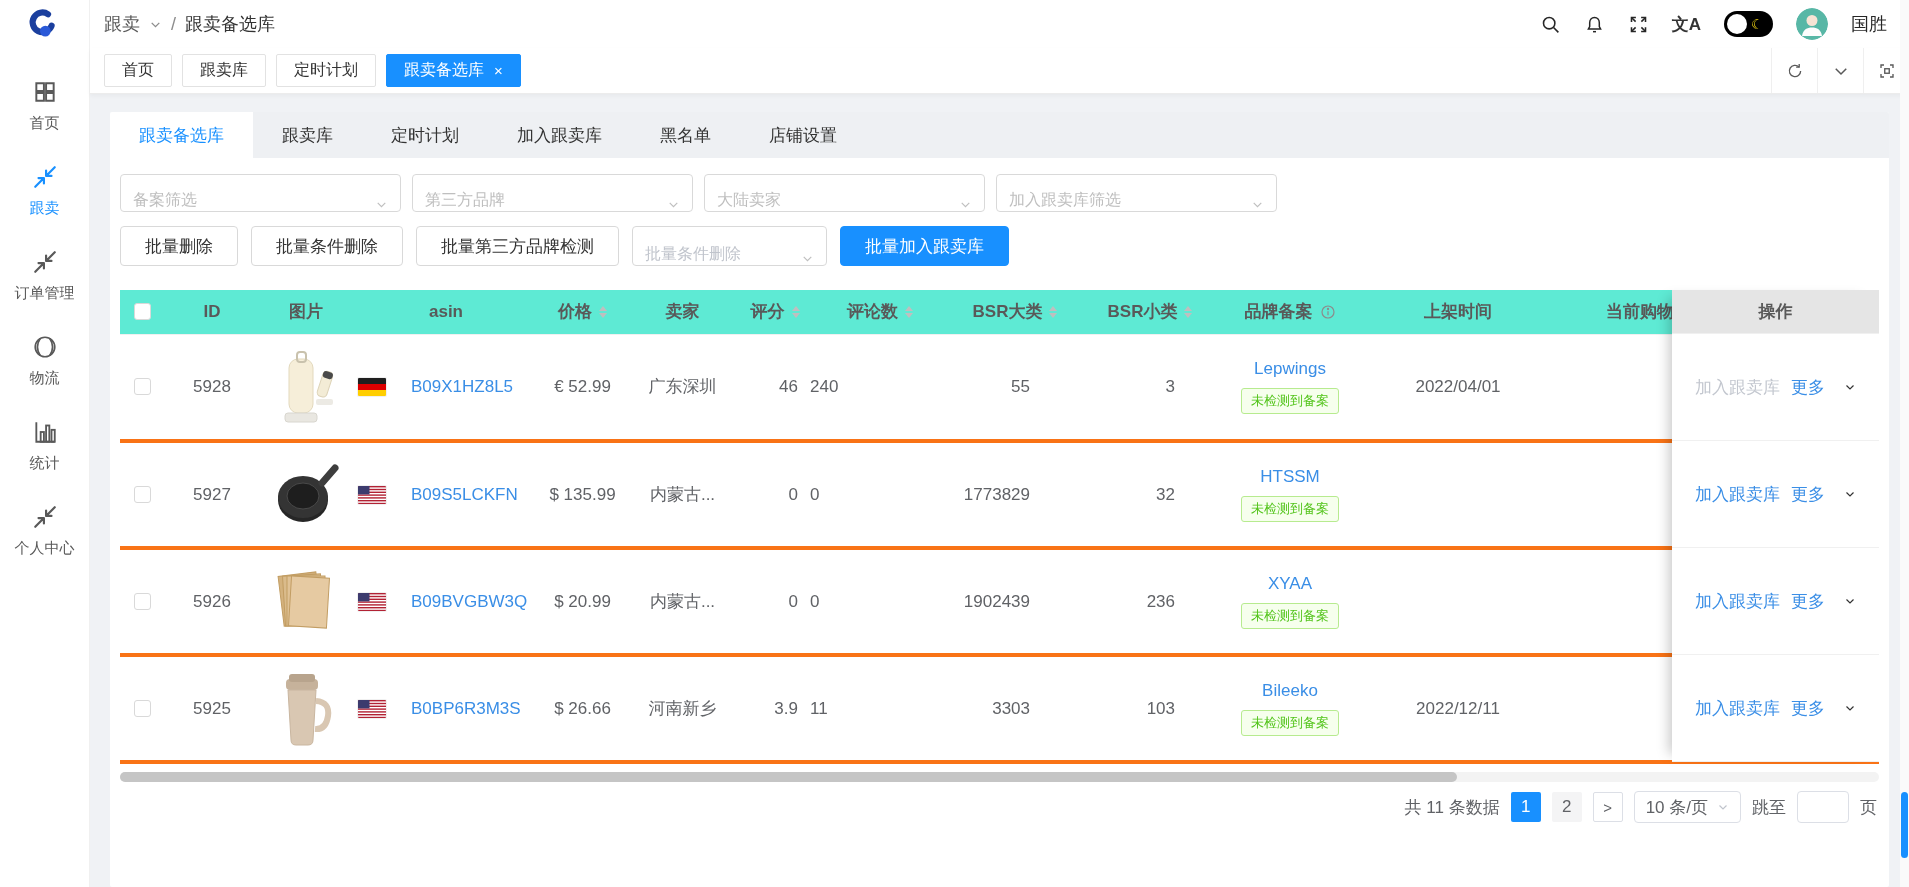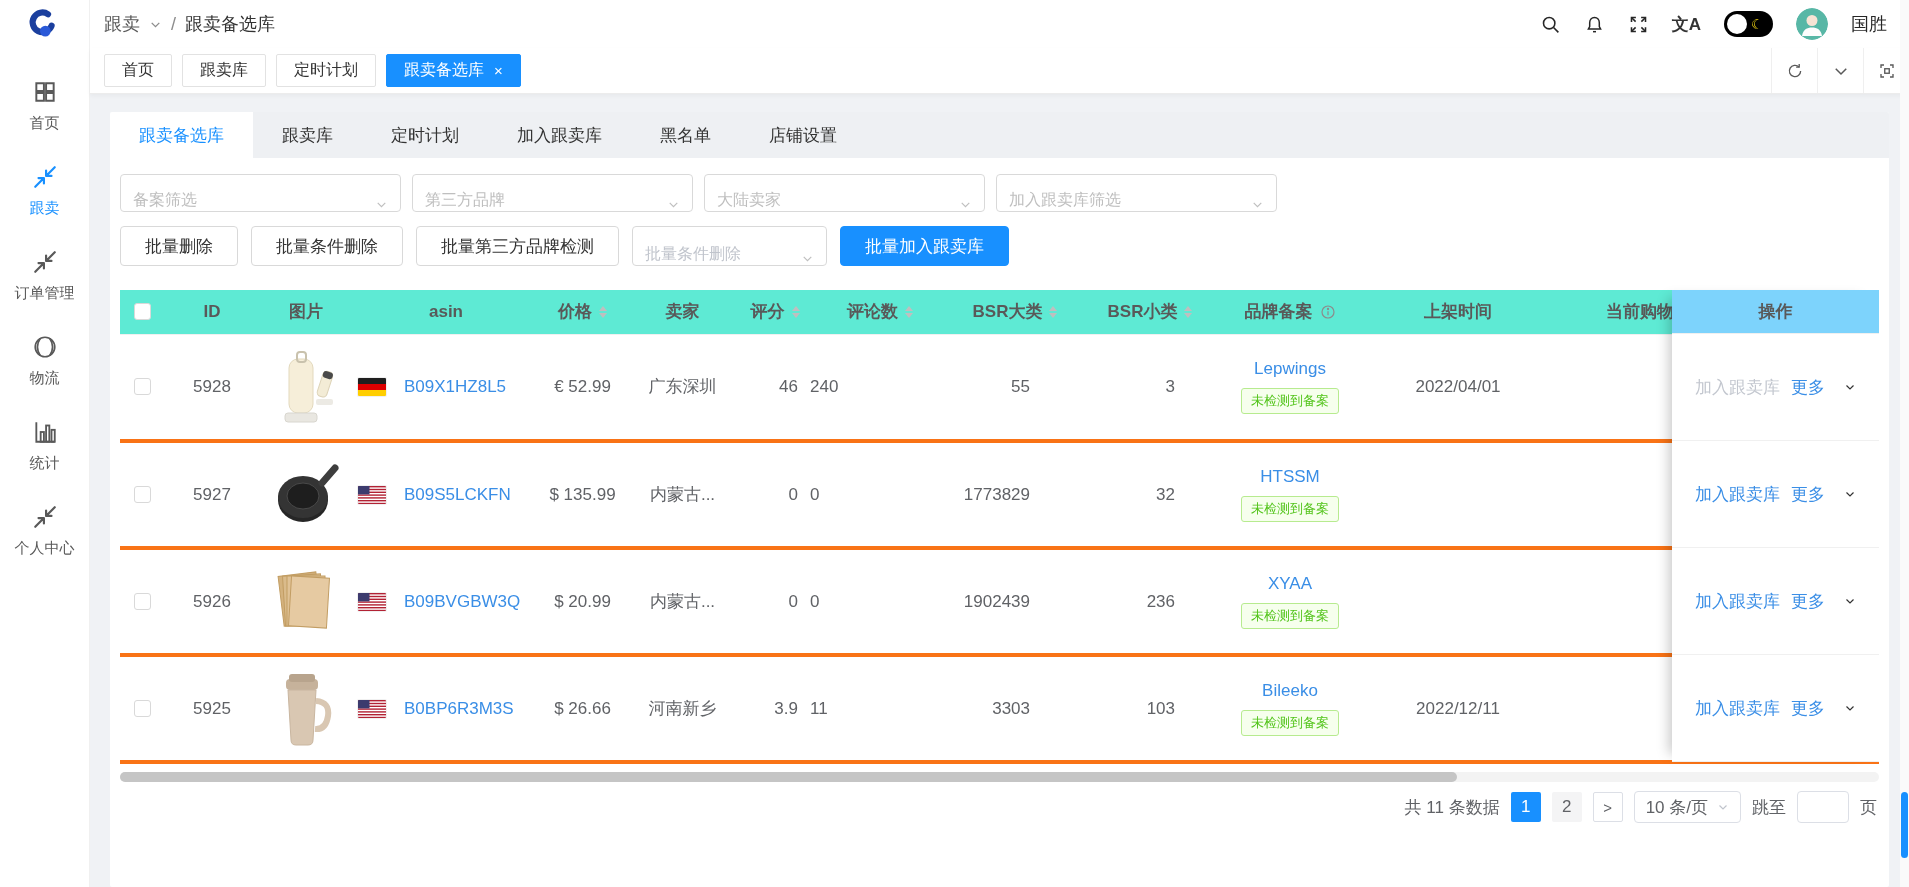--- a/index.html
+++ b/index.html
@@ -73,32 +73,32 @@
   tbody td { height:107px; border-bottom:4px solid #f97316; text-align:center; color:#606266; font-size:17px; white-space:nowrap; overflow:hidden; }
   .cb { width:17px; height:17px; border:1px solid #d9d9d9; border-radius:3px; background:#fff; margin:0 auto; cursor:pointer; }
   .th-inner { display:inline-flex; align-items:center; justify-content:center; }
   .sorter { display:inline-flex; flex-direction:column; margin-left:7px; }
   .car-up { width:0; height:0; border-left:4px solid transparent; border-right:4px solid transparent; border-bottom:5px solid #bfbfbf; margin-bottom:2px; }
   .car-dn { width:0; height:0; border-left:4px solid transparent; border-right:4px solid transparent; border-top:5px solid #bfbfbf; }
   .info { margin-left:7px; }
   .info svg { width:16px; height:16px; }
   th.cart-th { text-align:left; padding-left:50px; }
   td.asin-td { text-align:left; padding-left:6px; }
-  .asin-wrap { display:flex; align-items:center; gap:18px; }
+  .asin-wrap { display:flex; align-items:center; gap:25px; }
   .asin-wrap svg { width:28px; height:18px; flex-shrink:0; border-radius:1px; box-shadow:0 0 0 1px rgba(0,0,0,0.06); }
   a.lnk { color:#3a8ee6; text-decoration:none; cursor:pointer; }
   .v-rating { text-align:right !important; padding-right:12px; }
   .v-reviews { text-align:left; padding-right:48px; }
   .v-bsr1 { text-align:right !important; padding-right:50px; }
   .v-bsr2 { text-align:right !important; padding-right:45px; }
   .badge { display:inline-block; margin-top:9px; padding:3px 9px; font-size:13px; color:#52c41a; background:#f6ffed; border:1px solid #b7eb8f; border-radius:3px; }
   .pimg { width:66px; height:80px; margin:0 auto; }
 
   .ops { position:absolute; top:0; right:0; width:207px; background:#fff; box-shadow:-11px 0 12px -8px rgba(0,0,0,0.22); }
-  .ops-h { height:44px; background:#7dd3fc; border-bottom:1px solid #f0f0f0; display:flex; align-items:center; justify-content:center; font-weight:bold; color:#595959; }
+  .ops-h { height:44px; background:#e5e5e5; border-bottom:1px solid #f0f0f0; display:flex; align-items:center; justify-content:center; font-weight:bold; color:#595959; }
   .ops-r { height:107px; border-bottom:1px solid #f0f0f0; display:flex; align-items:center; justify-content:center; gap:11px; font-size:17px; background:#fff; }
   .ops-add { color:#3a8ee6; cursor:pointer; }
   .ops-add.disabled { color:#c3c7cf; }
   .ops-more { color:#3a8ee6; cursor:pointer; display:flex; align-items:center; gap:19px; }
   .ops-more svg { width:12px; height:12px; color:#333; }
 
   .hscroll { margin:8px 10px 0; height:10px; border-radius:5px; background:#f3f3f3; position:relative; }
   .hthumb { position:absolute; left:0; top:0; height:10px; width:76%; border-radius:5px; background:#c5c5c5; cursor:pointer; }
 
   

